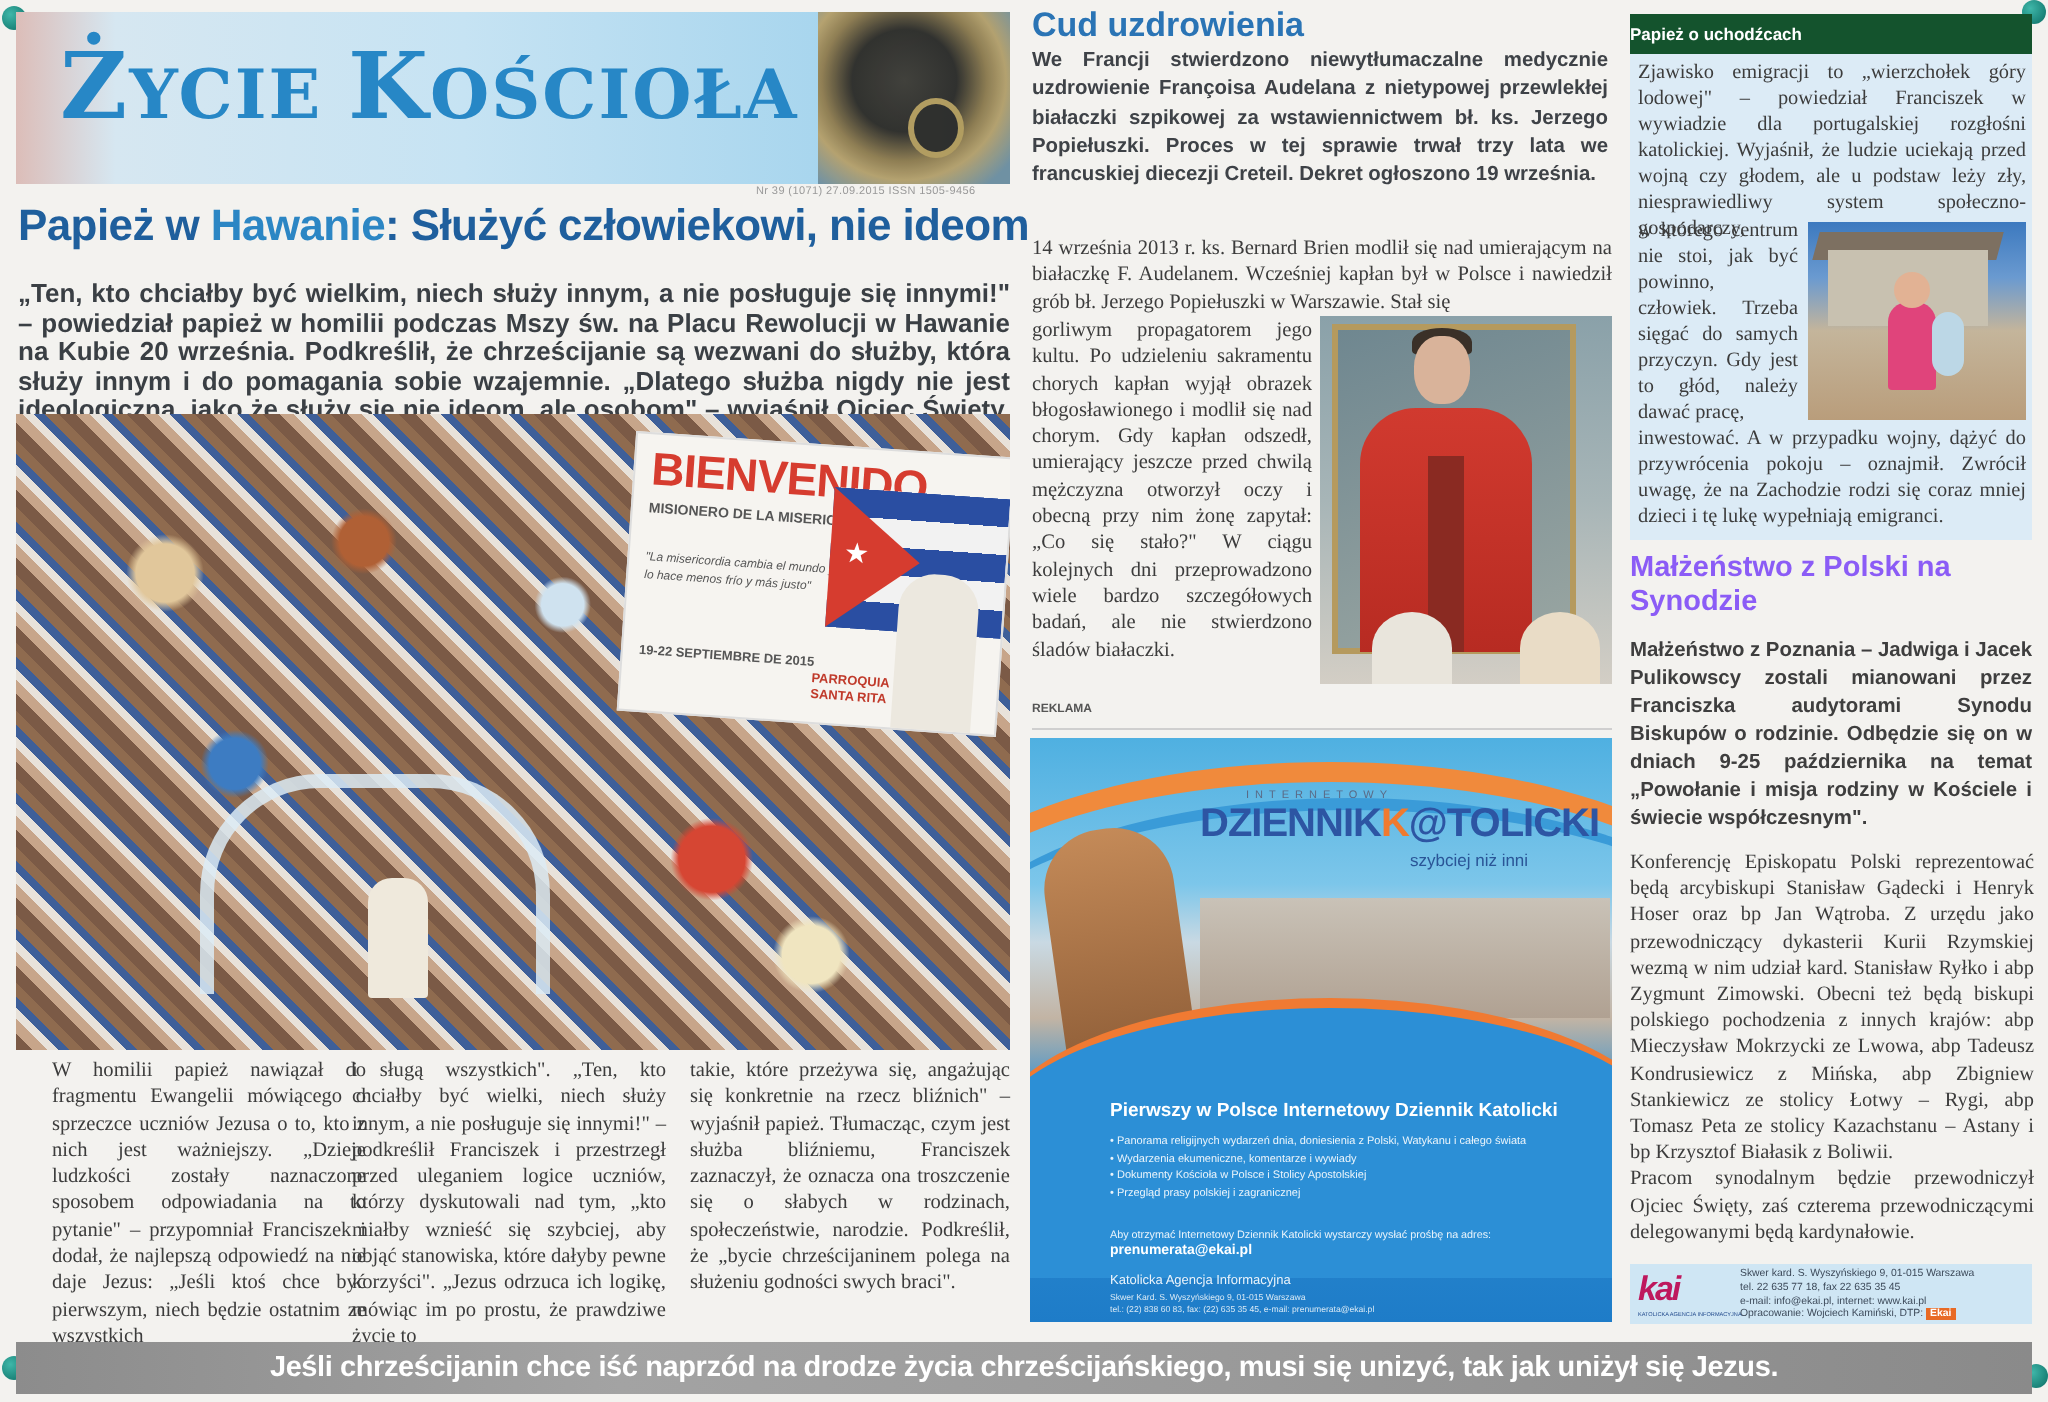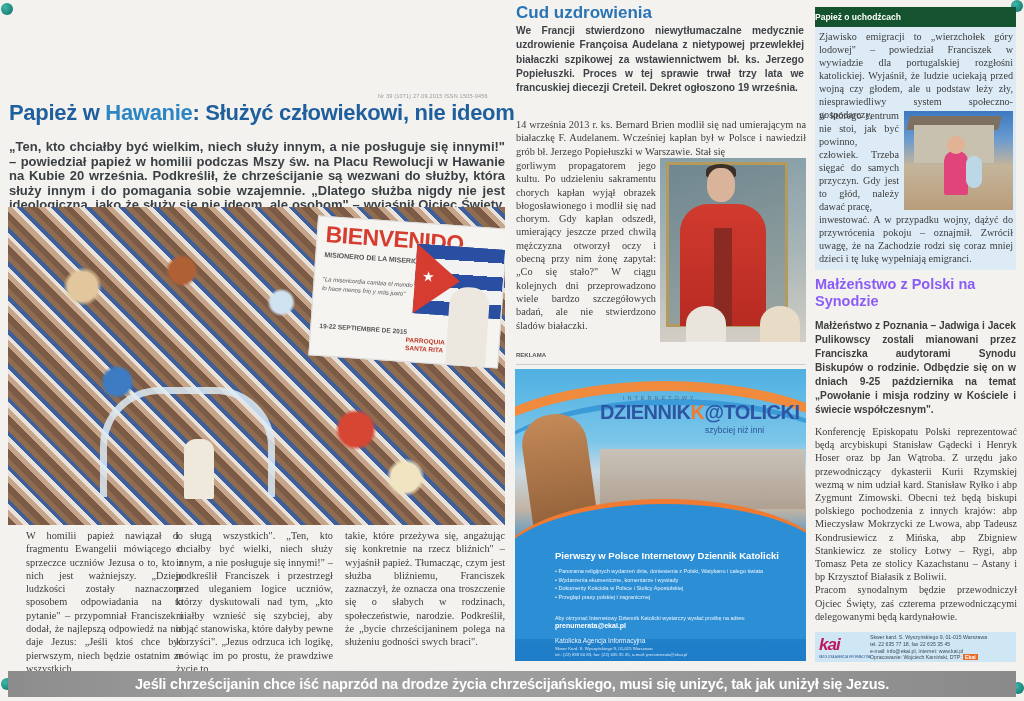--- a/index.html
+++ b/index.html
@@ -123,20 +123,27 @@
 </head>
 <body>
 
 <div class="page">
 
   <span class="pin" style="left:1px;top:3px"></span>
   <span class="pin" style="left:1011px;top:0px"></span>
   <span class="pin" style="left:1px;top:678px"></span>
   <span class="pin" style="left:1012px;top:682px"></span>
 
+  <div class="masthead">
+    <div class="title">
+      <span class="big">Ż</span><span>YCIE</span>
+      <span class="big">K</span><span>OŚCIOŁA</span>
+    </div>
+    <div class="icon-madonna"></div>
+  </div>
   <div class="issue">Nr 39 (1071) 27.09.2015 ISSN 1505-9456</div>
 
   <h1 class="headline"><span>Papież w </span><span class="accent">Hawanie</span><span>: Służyć człowiekowi, nie ideom</span></h1>
   <p class="lead">„Ten, kto chciałby być wielkim, niech służy innym, a nie posługuje się innymi!" – powiedział papież w homilii podczas Mszy św. na Placu Rewolucji w Hawanie na Kubie 20 września. Podkreślił, że chrześcijanie są wezwani do służby, która służy innym i do pomagania sobie wzajemnie. „Dlatego służba nigdy nie jest ideologiczna, jako że służy się nie ideom, ale osobom" – wyjaśnił Ojciec Święty. W Eucharystii wzięło udział pół miliona osób.</p>
 
   <div class="photo-crowd">
     <div class="popemobile"></div>
     <div class="pope"></div>
     <div class="banner">
       <div class="b-title">BIENVENIDO</div>

